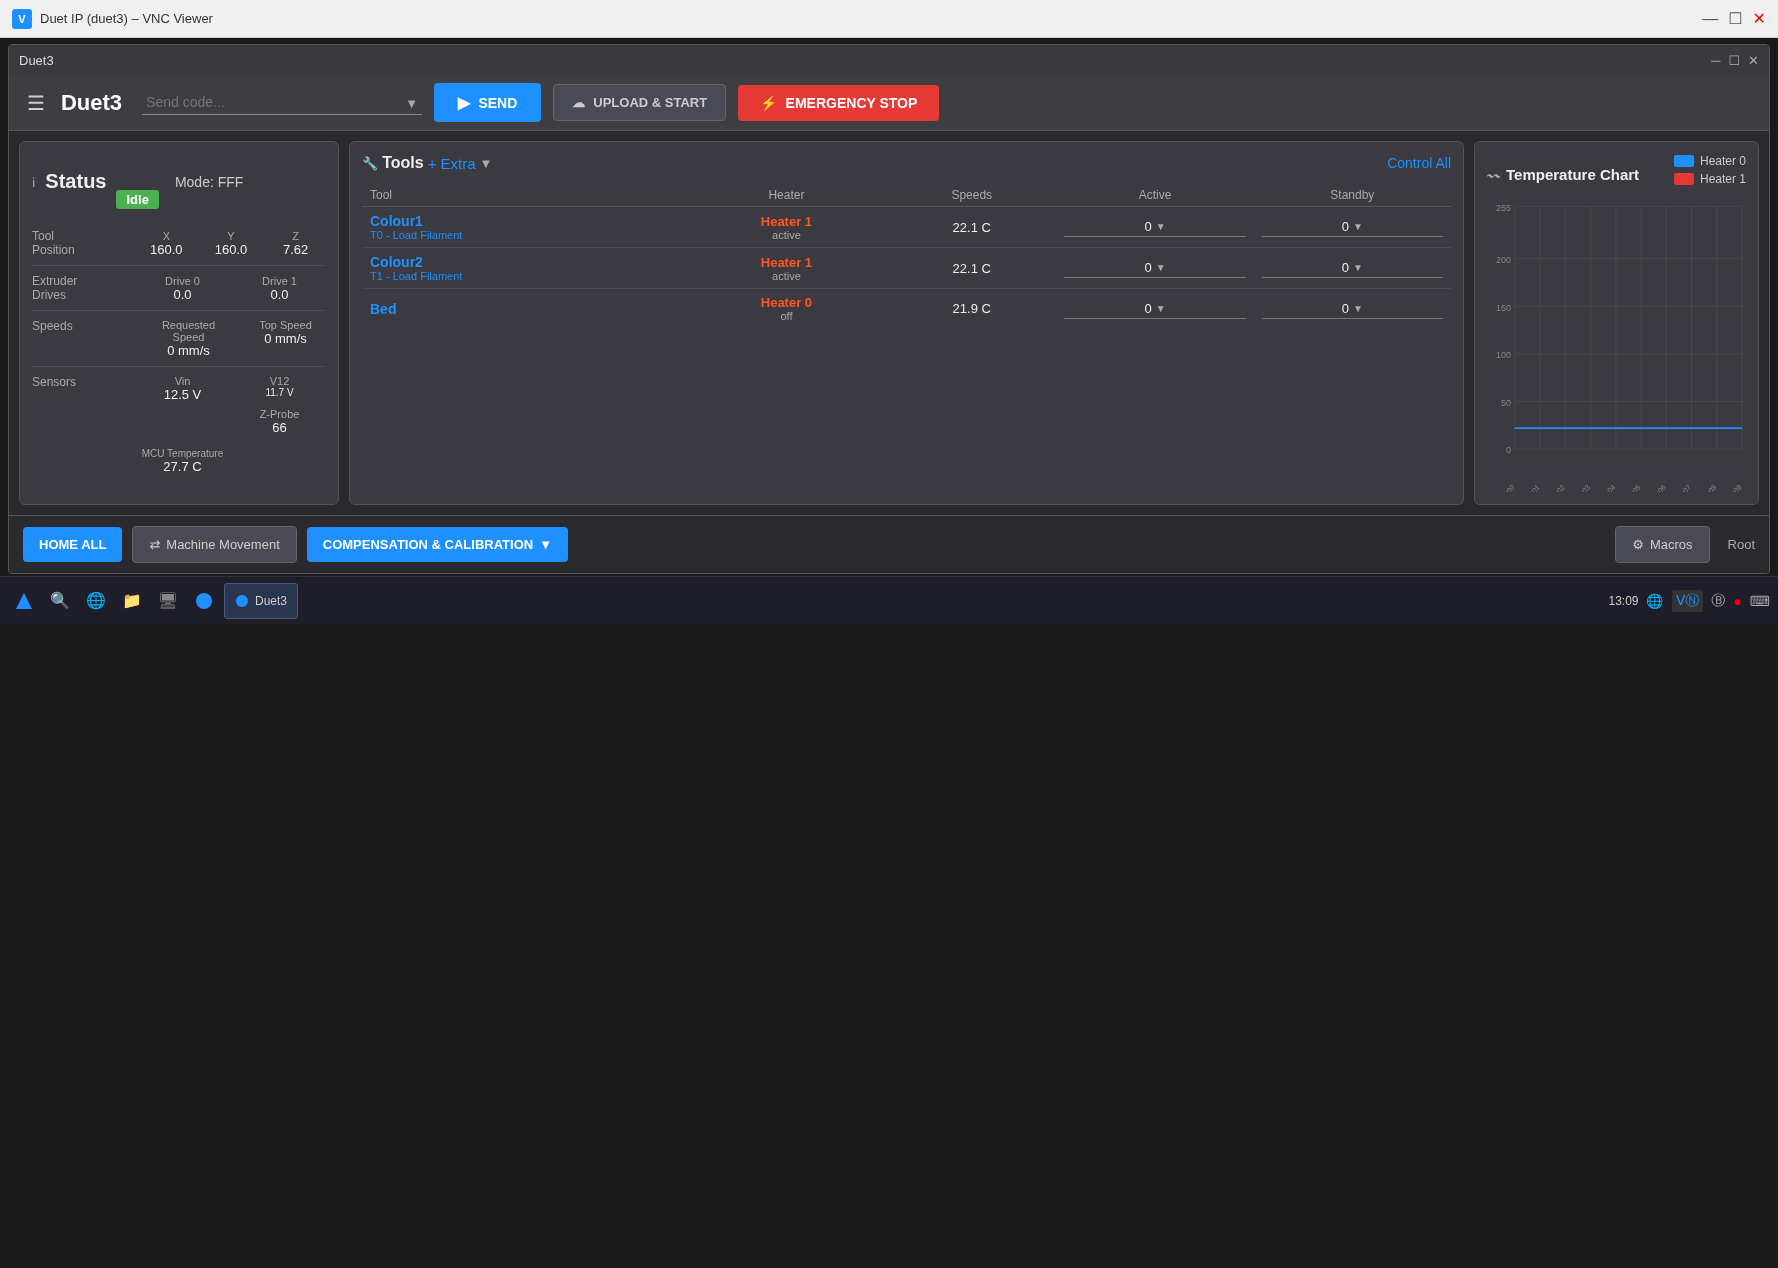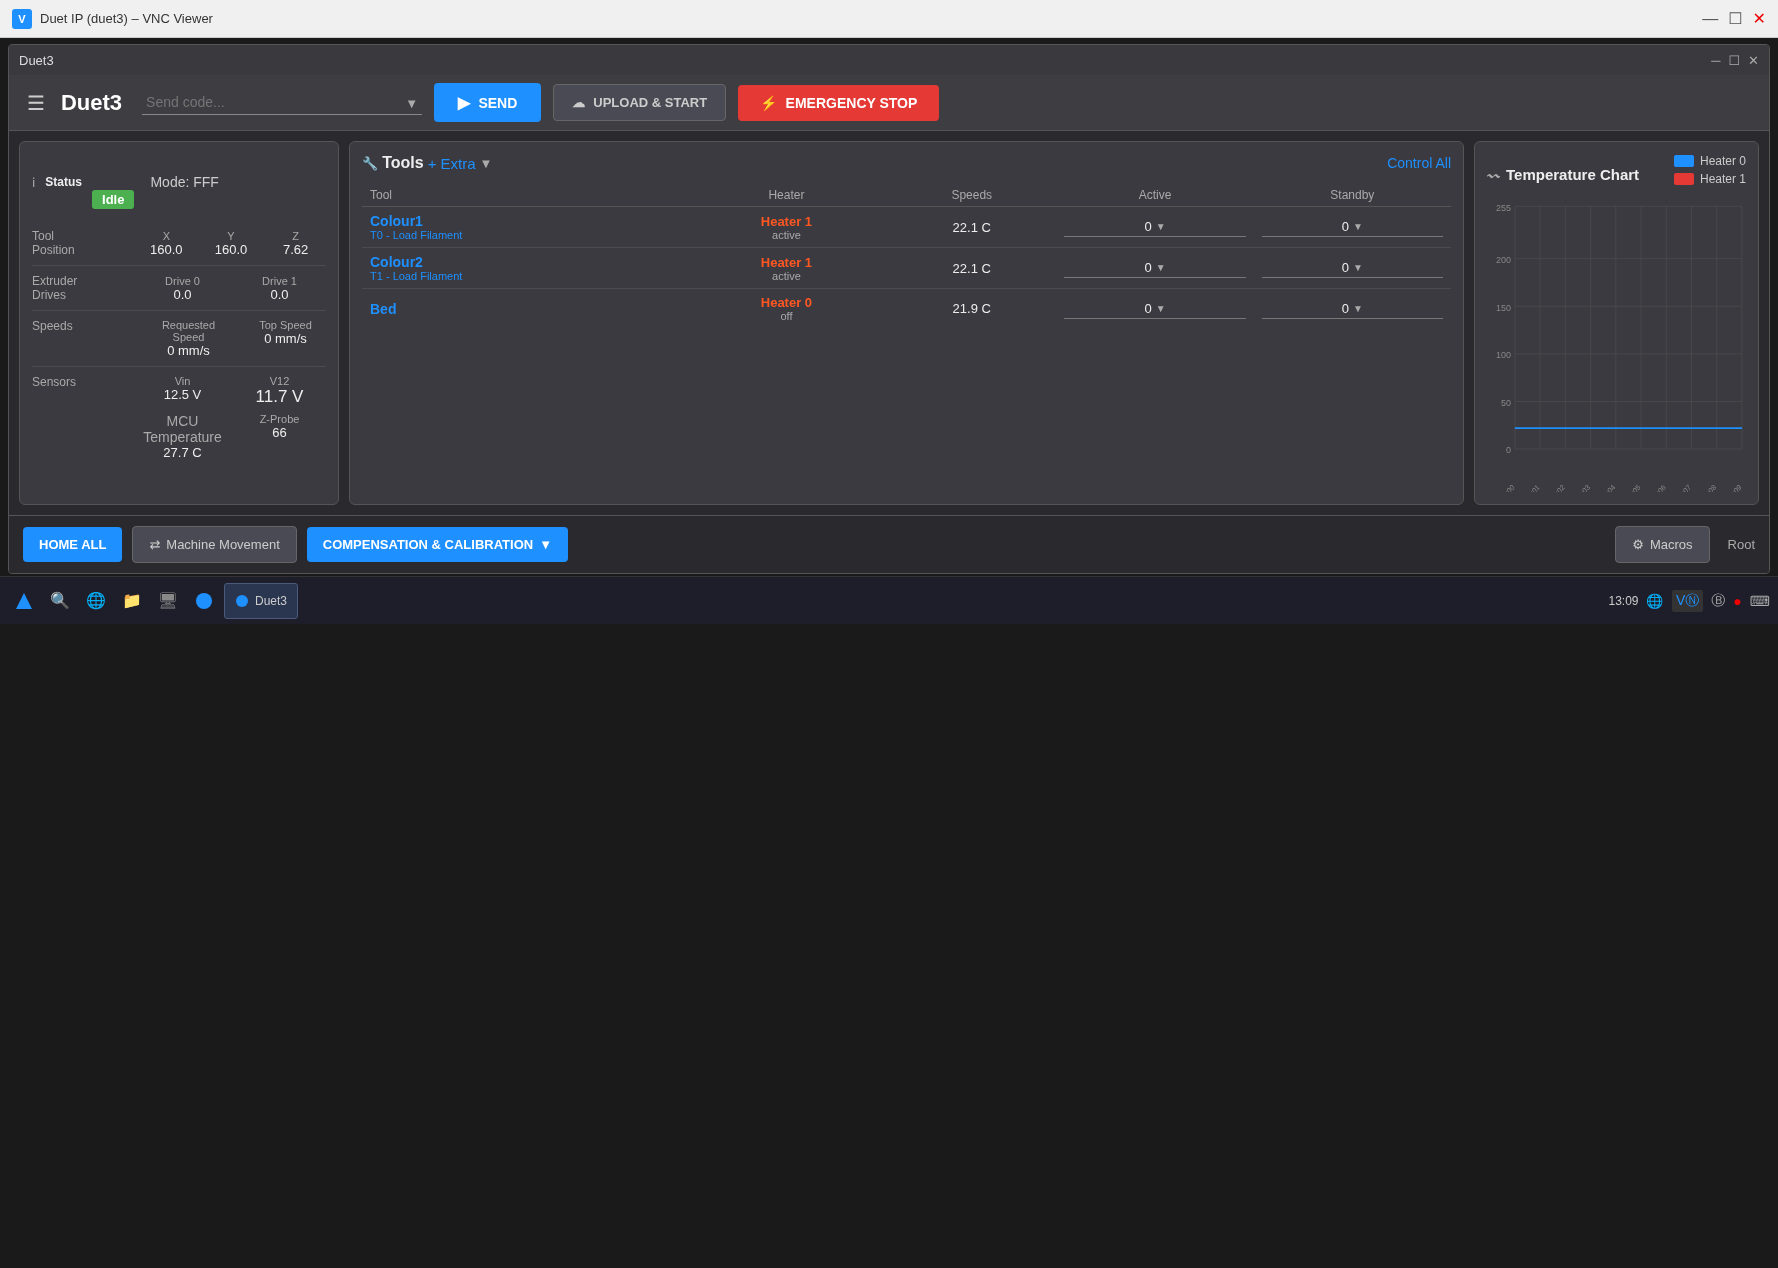--- a/index.html
+++ b/index.html
@@ -72,21 +72,21 @@
     .panel {
       background: #3a3a40;
       border: 1px solid #555;
       border-radius: 6px;
       padding: 12px;
     }
 
     
     .status-panel { width: 320px; min-width: 280px; }
     .status-header { display: flex; align-items: center; gap: 10px; margin-bottom: 12px; }
-    .status-title { font-size: 12px; font-weight: 600; color: #eee; }
+    .status-title { font-size: 20px; font-weight: 600; color: #eee; }
     .badge-idle { background: #4caf50; color: #fff; padding: 2px 10px; border-radius: 3px; font-size: 13px; font-weight: 600; margin-top: 36px; }
     .mode-text { color: #ccc; font-size: 14px; margin-left: 6px; }
 
     .data-block { border-bottom: 1px solid #4a4a50; padding: 8px 0; }
     .data-block:last-child { border-bottom: none; }
 
     
     .tools-panel { flex: 1; min-width: 380px; }
     .tools-title { font-size: 16px; font-weight: 600; color: #eee; }
     .tools-extra { color: #1e90ff; font-size: 15px; cursor: pointer; margin-left: 4px; }
@@ -253,27 +253,27 @@
 
       <div class="data-block" style="border-bottom:none;">
         <div style="display:grid; grid-template-columns: 100px 1fr 1fr; align-items:start; gap:4px;">
           <span style="color:#aaa;font-size:12px;">Sensors</span>
           <div style="text-align:center;">
             <div style="color:#aaa;font-size:11px;">Vin</div>
             <div style="color:#eee;font-size:13px;">12.5 V</div>
           </div>
           <div style="text-align:center;">
             <div style="color:#aaa;font-size:11px;">V12</div>
-            <div style="color:#eee;font-size:17px;">11.7 V</div>
+            <div style="color:#eee;font-size:10px;">11.7 V</div>
           </div>
         </div>
         <div style="display:grid; grid-template-columns: 100px 1fr 1fr; gap:4px; margin-top:6px;">
           <span></span>
           <div style="text-align:center;">
-            <div style="color:#aaa;font-size:14px;">MCU Temperature</div>
+            <div style="color:#aaa;font-size:10px;margin-top:40px;">MCU Temperature</div>
             <div style="color:#eee;font-size:13px;">27.7 C</div>
           </div>
           <div style="text-align:center;">
             <div style="color:#aaa;font-size:11px;">Z-Probe</div>
             <div style="color:#eee;font-size:13px;">66</div>
           </div>
         </div>
       </div>
     </div>
 

